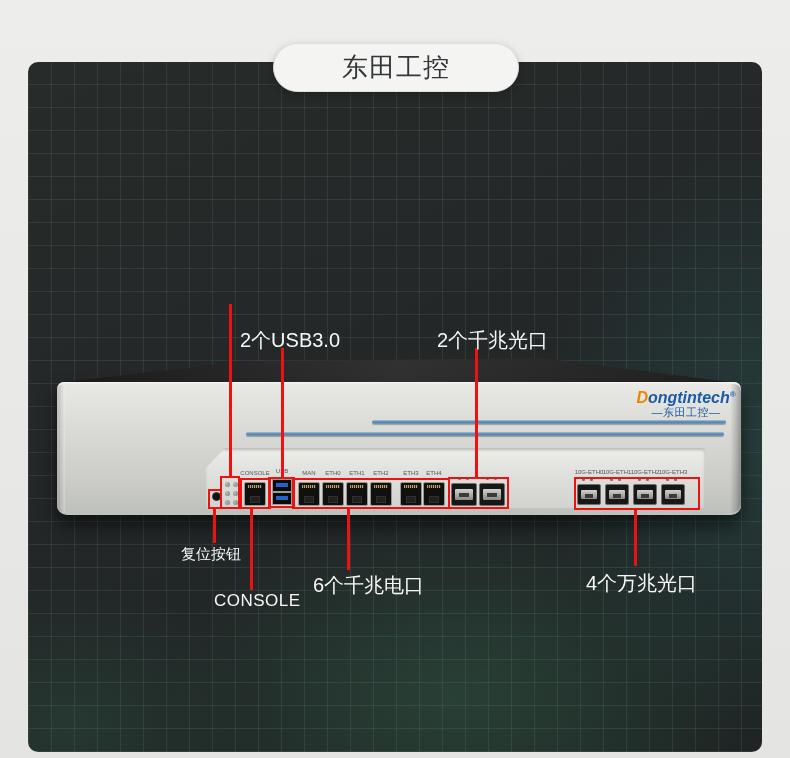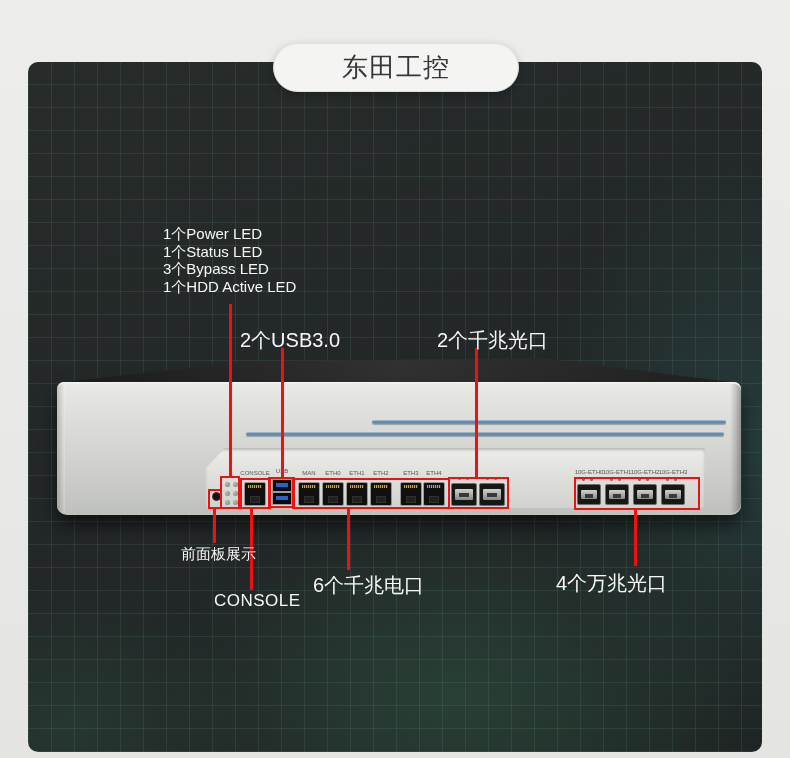--- a/index.html
+++ b/index.html
@@ -74,40 +74,44 @@
   
   .rbox{position:absolute;border:2px solid #ed1111;box-sizing:border-box;}
   .rline{position:absolute;width:3px;background:#ed1111;}
   .note{position:absolute;color:#f7f7f7;font-size:20px;white-space:nowrap;}
   .note-leds{left:163px;top:225px;font-size:15px;line-height:17.5px;}
   .note-usb{left:240px;top:327px;}
   .note-sfp1g{left:437px;top:327px;}
   .note-reset{left:181px;top:545px;font-size:15px;}
   .note-console{left:214px;top:591px;font-size:17px;letter-spacing:0.5px;}
   .note-eth1g{left:313px;top:572px;}
-  .note-sfp10g{left:556px;top:570px;}
+  .note-sfp10g{left:586px;top:570px;}
 </style>
 </head>
 <body>
 
 <div class="stage">
 
   <div class="dark-panel"></div>
 
   <div class="title-pill">
     <span>东田工控</span>
   </div>
 
   <div class="device-top"></div>
   <div class="device-face">
     <div class="device-bevel"></div>
     <div class="device-side"></div>
     <div class="inset-panel"></div>
     <div class="stripe stripe-upper"></div>
     <div class="stripe stripe-lower"></div>
+    <div class="brand">
+      <div class="brand-line1"><span class="brand-d">D</span><span>ongtintech</span><span class="brand-reg">®</span></div>
+      <div class="brand-line2">—东田工控—</div>
+    </div>
   </div>
 
   <div class="reset-btn"></div>
 
   <div>
     <div class="led-dot" style="left:225px;top:482px;"></div>
     <div class="led-dot" style="left:233px;top:482px;"></div>
     <div class="led-dot" style="left:225px;top:491px;"></div>
     <div class="led-dot" style="left:233px;top:491px;"></div>
     <div class="led-dot" style="left:225px;top:500px;"></div>
@@ -167,26 +171,20 @@
   <div class="rbox" style="left:574px;top:477px;width:126px;height:33px;"></div>
 
   <div class="rline" style="left:229px;top:304px;height:172px;"></div>
   <div class="rline" style="left:281px;top:348px;height:129px;"></div>
   <div class="rline" style="left:475px;top:348px;height:129px;"></div>
   <div class="rline" style="left:213px;top:509px;height:34px;"></div>
   <div class="rline" style="left:250px;top:509px;height:81px;"></div>
   <div class="rline" style="left:347px;top:509px;height:61px;"></div>
   <div class="rline" style="left:634px;top:510px;height:56px;"></div>
 
-  <div class="note note-leds">
-    <div>1个Power LED</div>
-    <div>1个Status LED</div>
-    <div>3个Bypass LED</div>
-    <div>1个HDD Active LED</div>
-  </div>
   <div class="note note-usb">2个USB3.0</div>
   <div class="note note-sfp1g">2个千兆光口</div>
-  <div class="note note-reset">前面板展示</div>
+  <div class="note note-reset">复位按钮</div>
   <div class="note note-console">CONSOLE</div>
   <div class="note note-eth1g">6个千兆电口</div>
   <div class="note note-sfp10g">4个万兆光口</div>
 
 </div>
 
 </body></html>

